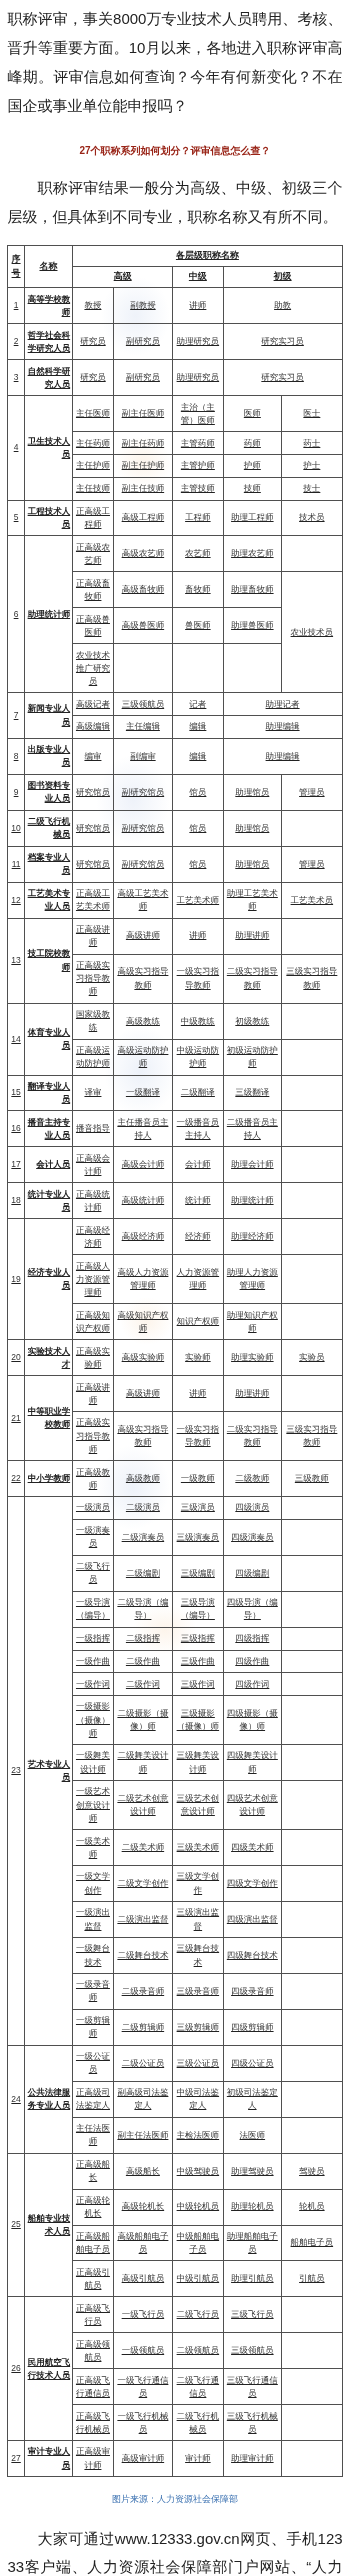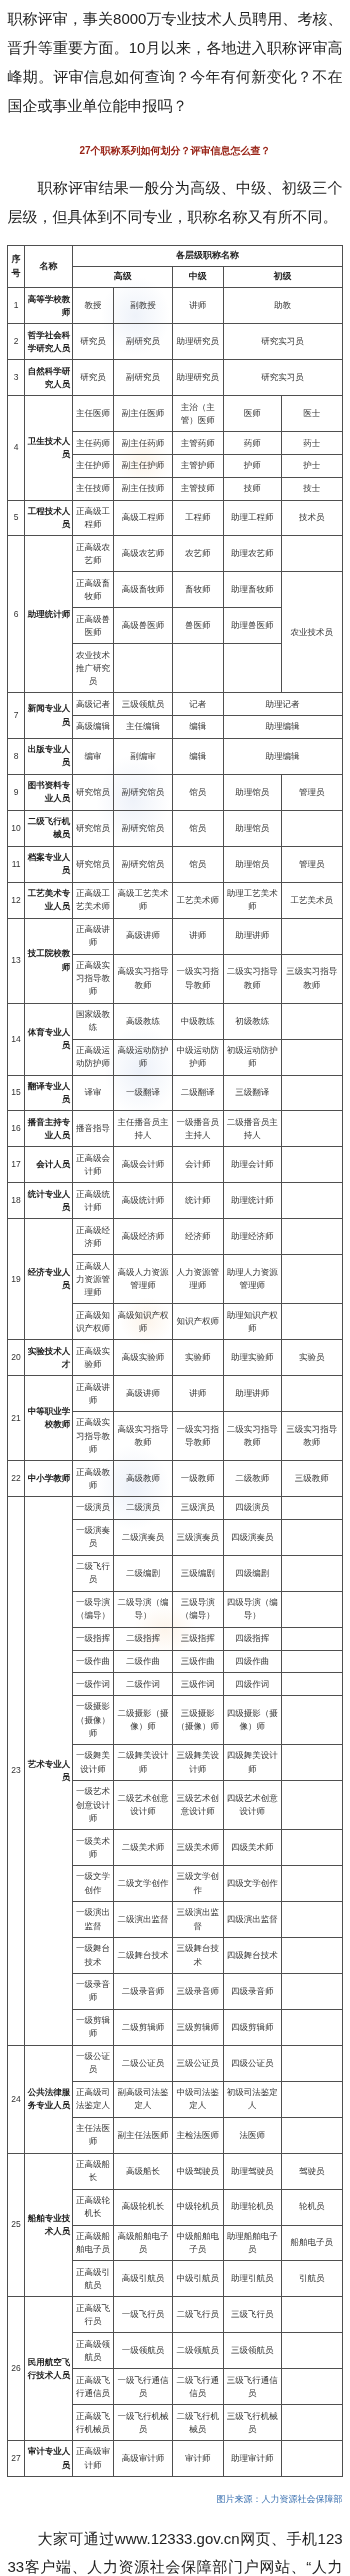--- a/index.html
+++ b/index.html
@@ -15,26 +15,26 @@
     font-size:15px; line-height:1.92; margin:12.8px 0;
     text-align:justify; color:#222222; word-break:break-all;
   }
   p.noindent { text-indent:0; margin-top:2.1px; }
   p.indent { text-indent:2em; }
   h2.redhead {
     color:#992417; font-size:10px; font-weight:bold;
     text-align:center; margin:23px 0 16px 0; line-height:1.5;
   }
   .caption {
-    color:#3a70b0; font-size:9px; text-align:right;
+    color:#3a70b0; font-size:9px; text-align:center;
     margin:16px 0 18px 0; line-height:1.5;
   }
   table.titles {
     border-collapse:collapse; width:100%; table-layout:fixed;
-    margin:7.4px 0 3.2px 0; background:transparent;
+    margin:7.4px 0 3.2px 0; background:transparent;text-decoration:underline;
   }
   table.titles th, table.titles td {
     border:0.5px solid #4f4f4f; text-align:center; vertical-align:middle;
     padding:4.3px 2.1px; font-size:8.5px; line-height:1.55;
     word-break:break-all; color:#333333;
   }
   table.titles th { font-weight:bold; font-size:9px; padding:3.2px 2.1px; color:#222222; }
   table.titles td.cat { font-weight:bold; color:#222222;text-align:right; }
   table.titles td.num { font-size:8.5px; }
 </style>

